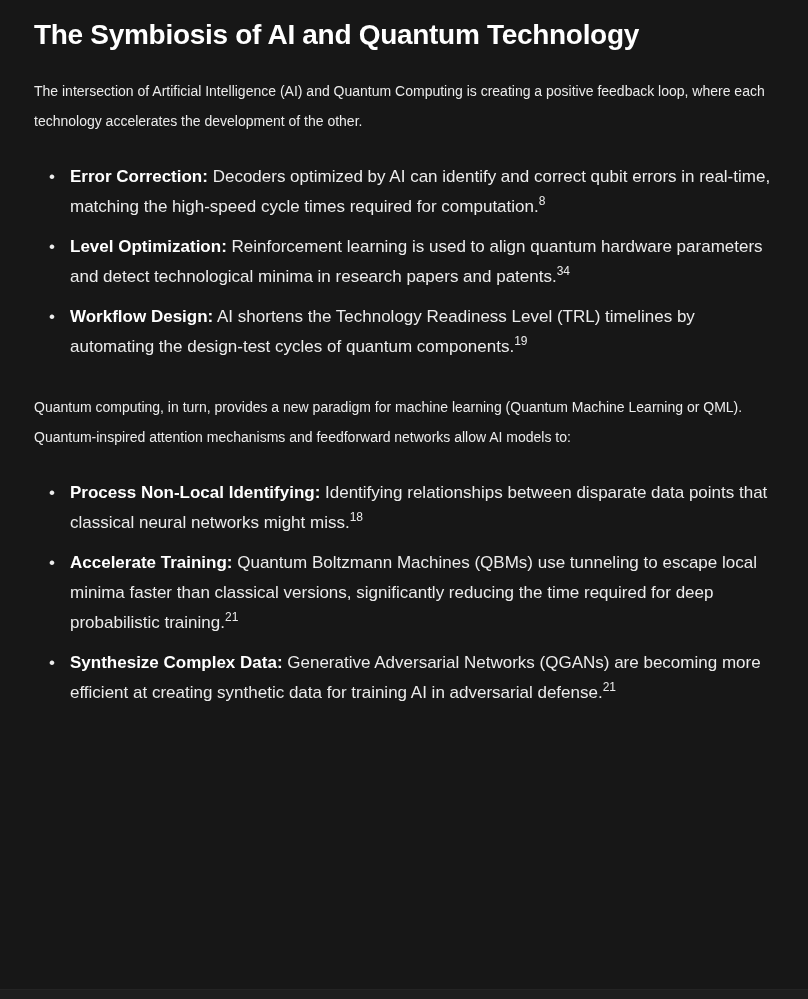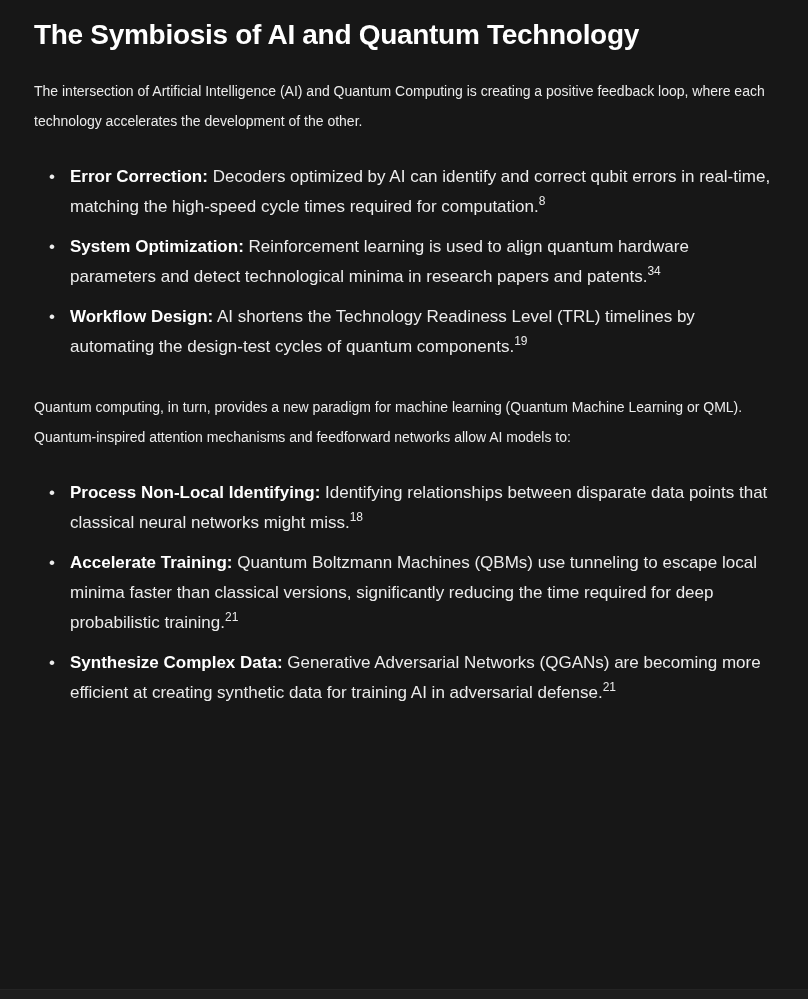--- a/index.html
+++ b/index.html
@@ -88,21 +88,21 @@
 
   <p>The intersection of Artificial Intelligence (AI) and Quantum Computing is creating a positive feedback loop, where each technology accelerates the development of the other.</p>
 
 
 
   <ul>
     <li>
       <span class="bullet-dot">•</span><span class="b">Error Correction:</span><span> Decoders optimized by AI can identify and correct qubit errors in real-time, matching the high-speed cycle times required for computation.</span><sup class="cite">8</sup>
     </li>
     <li>
-      <span class="bullet-dot">•</span><span class="b">System Optimization:</span><span> Reinforcement learning is used to align quantum hardware parameters and detect technological minima in research papers and patents.</span><sup class="cite">34</sup>
+      <span class="bullet-dot">•</span><span class="b">Level Optimization:</span><span> Reinforcement learning is used to align quantum hardware parameters and detect technological minima in research papers and patents.</span><sup class="cite">34</sup>
     </li>
     <li>
       <span class="bullet-dot">•</span><span class="b">Workflow Design:</span><span> AI shortens the Technology Readiness Level (TRL) timelines by automating the design-test cycles of quantum components.</span><sup class="cite">19</sup>
     </li>
   </ul>
 
 
   <p>Quantum computing, in turn, provides a new paradigm for machine learning (Quantum Machine Learning or QML). Quantum-inspired attention mechanisms and feedforward networks allow AI models to:</p>
 
   <ul>

